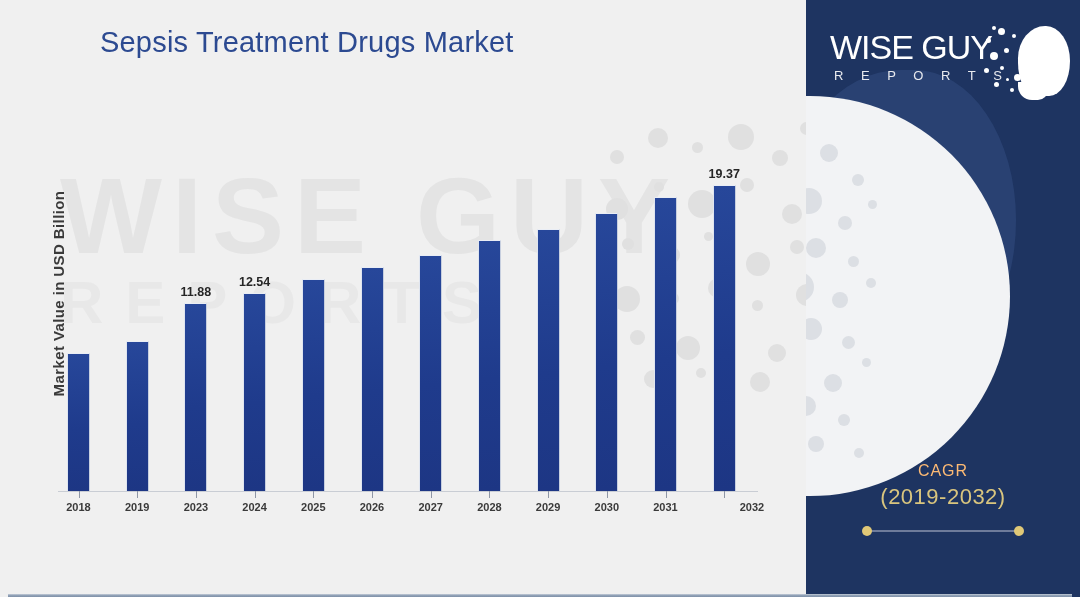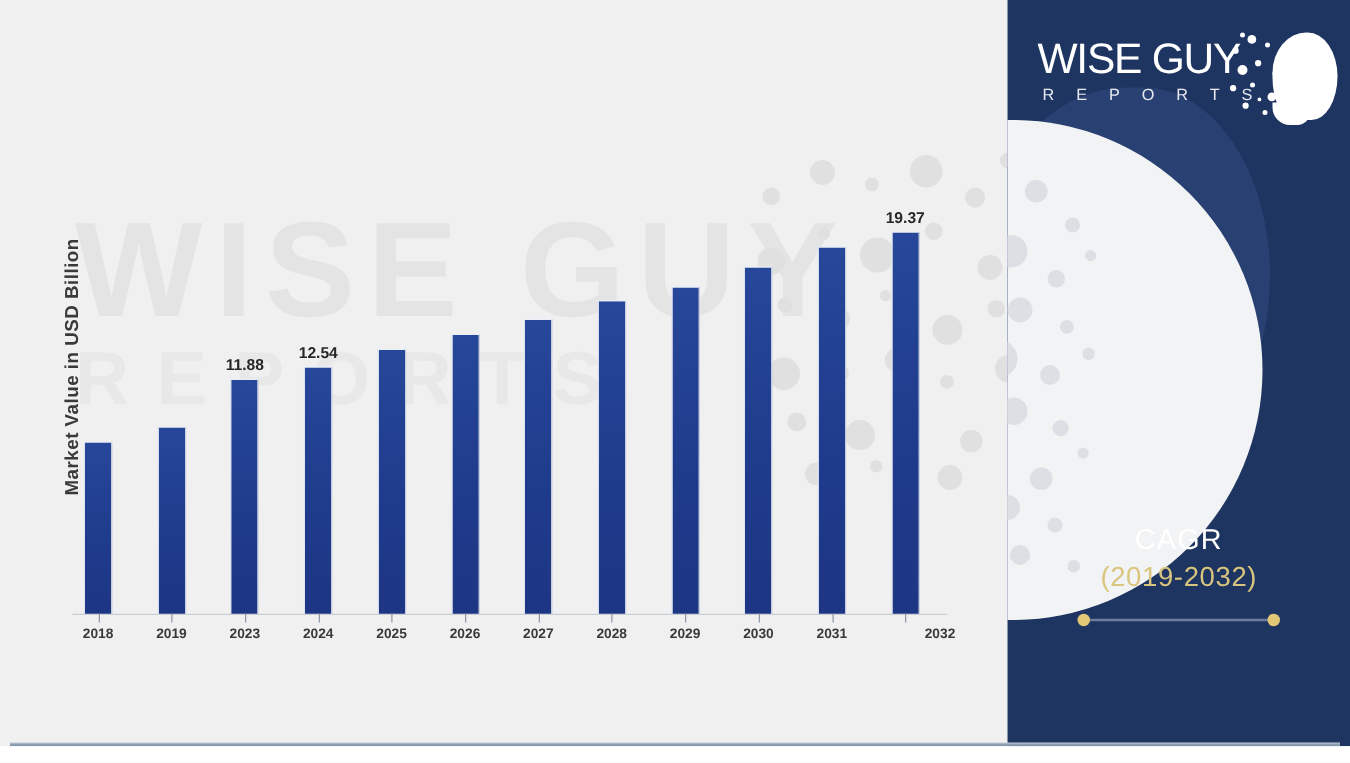--- a/index.html
+++ b/index.html
@@ -157,21 +157,21 @@
     border-radius: 52% 46% 40% 34% / 46% 50% 50% 48%;
   }
   .logo-head .chin {
     position:absolute; right:22px; bottom:0; width:30px; height:18px;
     background:#ffffff; border-radius: 0 0 10px 14px;
   }
   .logo-head i { position: absolute; display: block; border-radius: 50%; background: #ffffff; }
 
   
   .cagr { position: absolute; left: 0; top: 418px; width: 274px; text-align: center; }
-  .cagr-title { font-size: 23px; color: #ffffff; letter-spacing: 1px; }
+  .cagr-title { font-size: 16px; color: #fdba74; letter-spacing: 1px; margin-top: 44px; }
   .cagr-range { font-size: 22px; color: #d9c57e; margin-top: 4px; letter-spacing: 0.5px; }
   .cagr-rule { position: relative; margin: 16px auto 0; width: 162px; height: 10px; }
   .cagr-rule .line { position: absolute; left: 5px; top: 4px; width: 152px; height: 2px; background: #6e7b9a; }
   .cagr-rule .dot { position: absolute; top: 0; width: 10px; height: 10px; border-radius: 50%; background: #e0c877; }
   .cagr-rule .dot.l { left: 0; }
   .cagr-rule .dot.r { right: 0; }
   .cagr-value { margin-top: 14px; font-size: 24px; color: #d9c57e; letter-spacing: 0.5px; }
 
   
   .bottom-rule {
@@ -219,20 +219,21 @@
         <i style="left: 196px; top: 164px; width: 22px; height: 22px;"></i>
         <i style="left: 30px; top: 210px; width: 15px; height: 15px;"></i>
         <i style="left: 76px; top: 216px; width: 24px; height: 24px;"></i>
         <i style="left: 124px; top: 204px; width: 12px; height: 12px;"></i>
         <i style="left: 168px; top: 224px; width: 18px; height: 18px;"></i>
         <i style="left: 44px; top: 250px; width: 18px; height: 18px;"></i>
         <i style="left: 96px; top: 248px; width: 10px; height: 10px;"></i>
         <i style="left: 150px; top: 252px; width: 20px; height: 20px;"></i>
       </div>
 
+    <div class="title">Sepsis Treatment Drugs Market</div>
 
     <div class="chart-area">
       <div class="y-axis-label">Market Value in USD Billion</div>
       <div class="baseline"></div>
       <div id="bars">
           <div class="bar" style="left: 67px; width: 23px; top: 353px; height: 138px;"></div>
           <div class="tick" style="left: 78.5px;"></div>
           <div class="xlabel" style="left: 53.5px;">2018</div>
           <div class="bar" style="left: 125.7px; width: 23px; top: 341px; height: 150px;"></div>
           <div class="tick" style="left: 137.2px;"></div>

